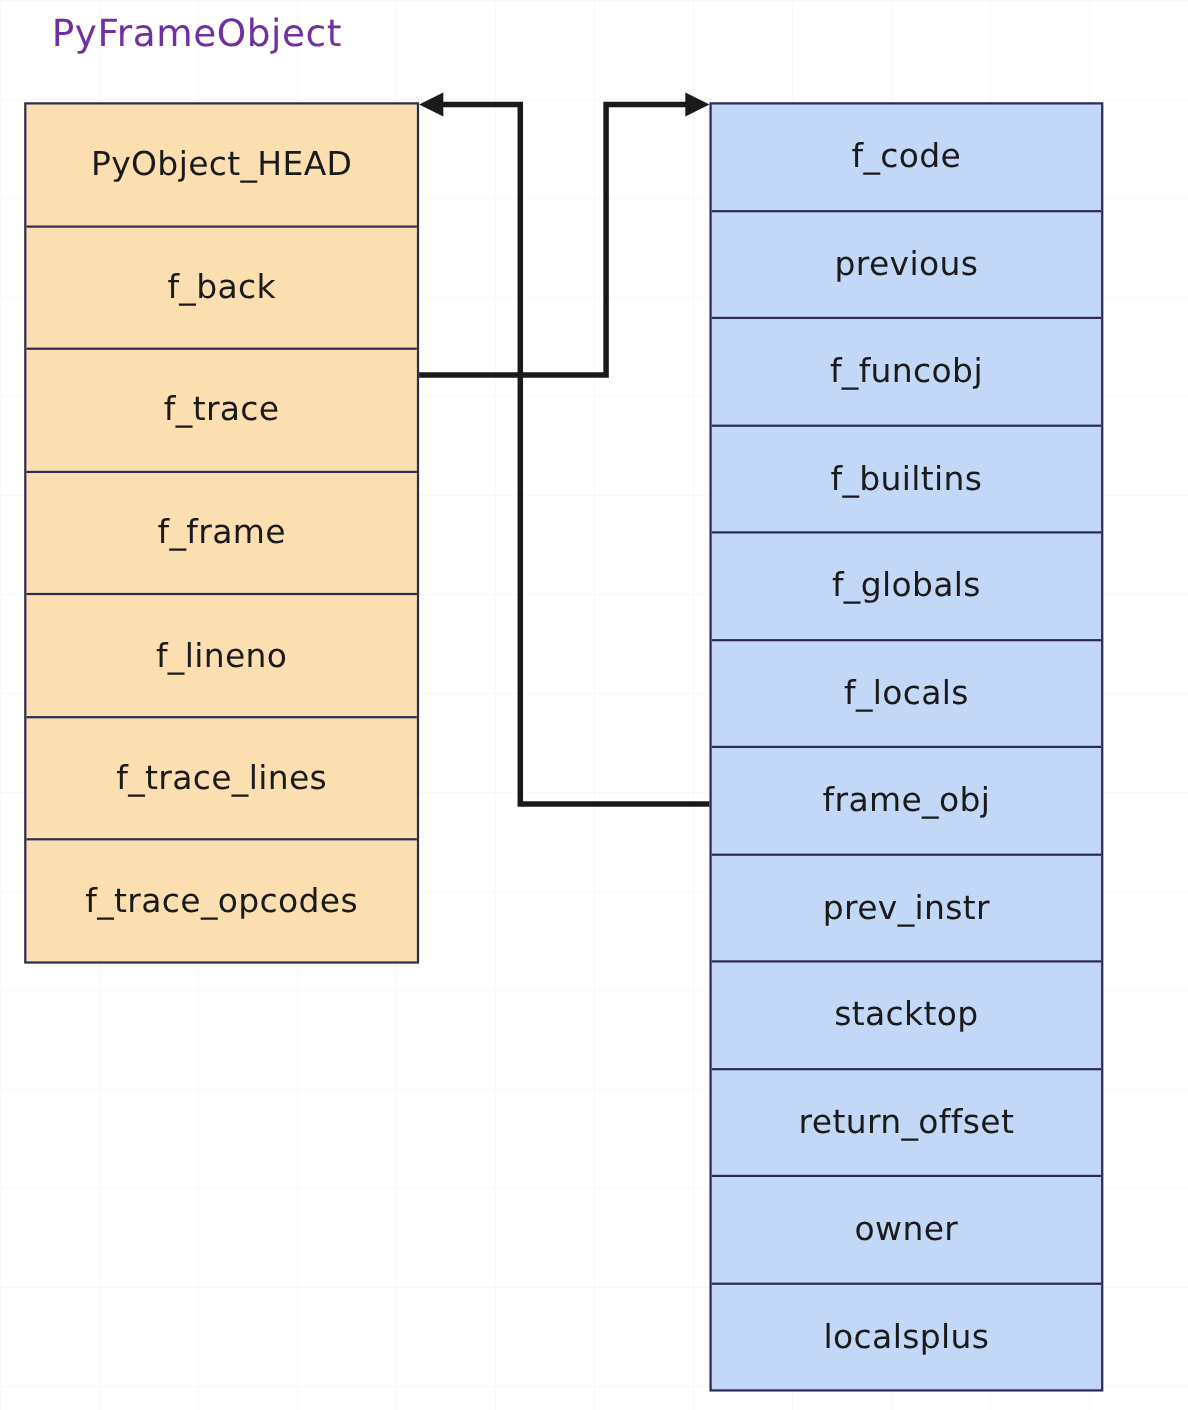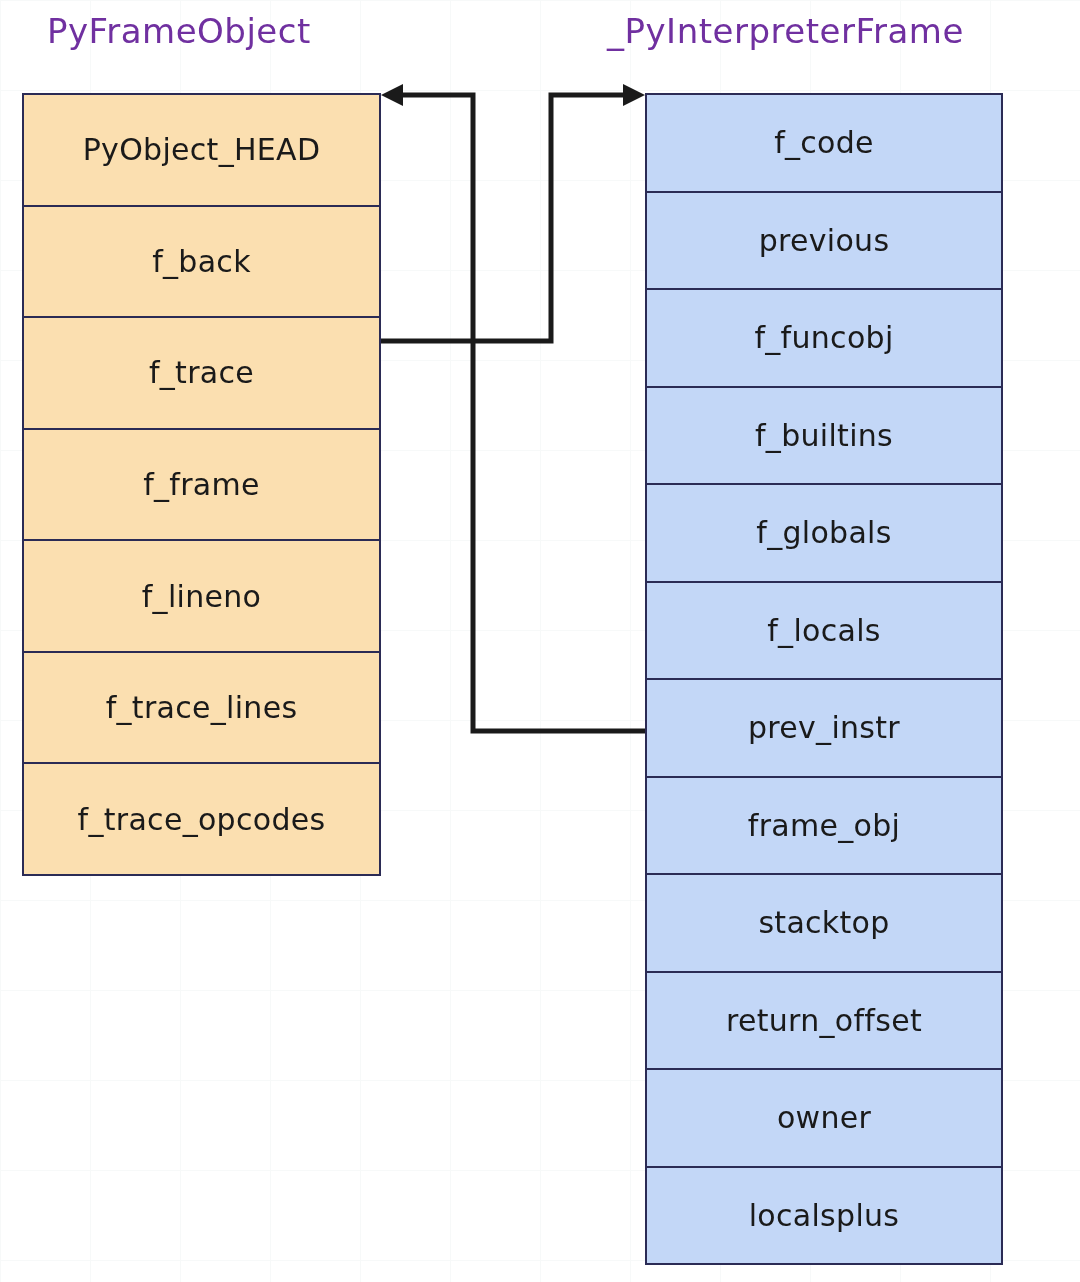--- a/index.html
+++ b/index.html
@@ -85,41 +85,40 @@
     pointer-events: none;
   }
 </style>
 </head>
 <body>
 
 <div id="page">
 
   <div class="struct-title" id="title-left">PyFrameObject</div>
 
-  <div class="struct-title" id="title-right">_PyInterpreterFrame</div>
 
   <div class="struct-box" id="box-pyframeobject">
     <div class="field-cell">PyObject_HEAD</div>
     <div class="field-cell">f_back</div>
     <div class="field-cell">f_trace</div>
     <div class="field-cell">f_frame</div>
     <div class="field-cell">f_lineno</div>
     <div class="field-cell">f_trace_lines</div>
     <div class="field-cell">f_trace_opcodes</div>
   </div>
 
   <div class="struct-box" id="box-interpreterframe">
     <div class="field-cell">f_code</div>
     <div class="field-cell">previous</div>
     <div class="field-cell">f_funcobj</div>
     <div class="field-cell">f_builtins</div>
     <div class="field-cell">f_globals</div>
     <div class="field-cell">f_locals</div>
+    <div class="field-cell">frame_obj</div>
     <div class="field-cell">prev_instr</div>
-    <div class="field-cell">frame_obj</div>
     <div class="field-cell">stacktop</div>
     <div class="field-cell">return_offset</div>
     <div class="field-cell">owner</div>
     <div class="field-cell">localsplus</div>
   </div>
 
   <svg id="connector-layer" viewBox="0 0 1080 1282" width="1080" height="1282">
 
     <g>
       <path d="M 381 341 L 551 341 L 551 95 L 632 95" fill="none" stroke="#1a1a1a" stroke-width="5" stroke-linejoin="miter" stroke-linecap="butt"></path>

